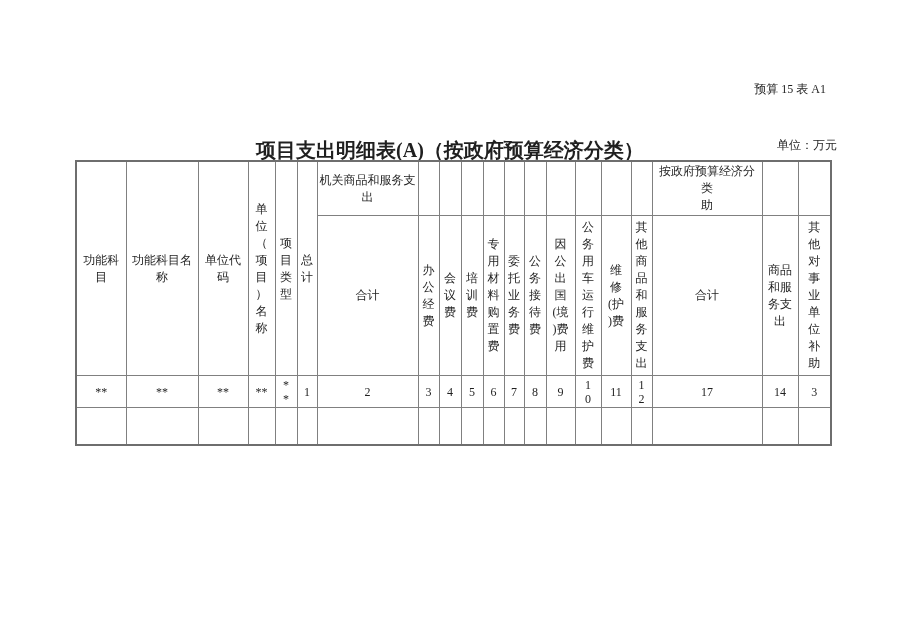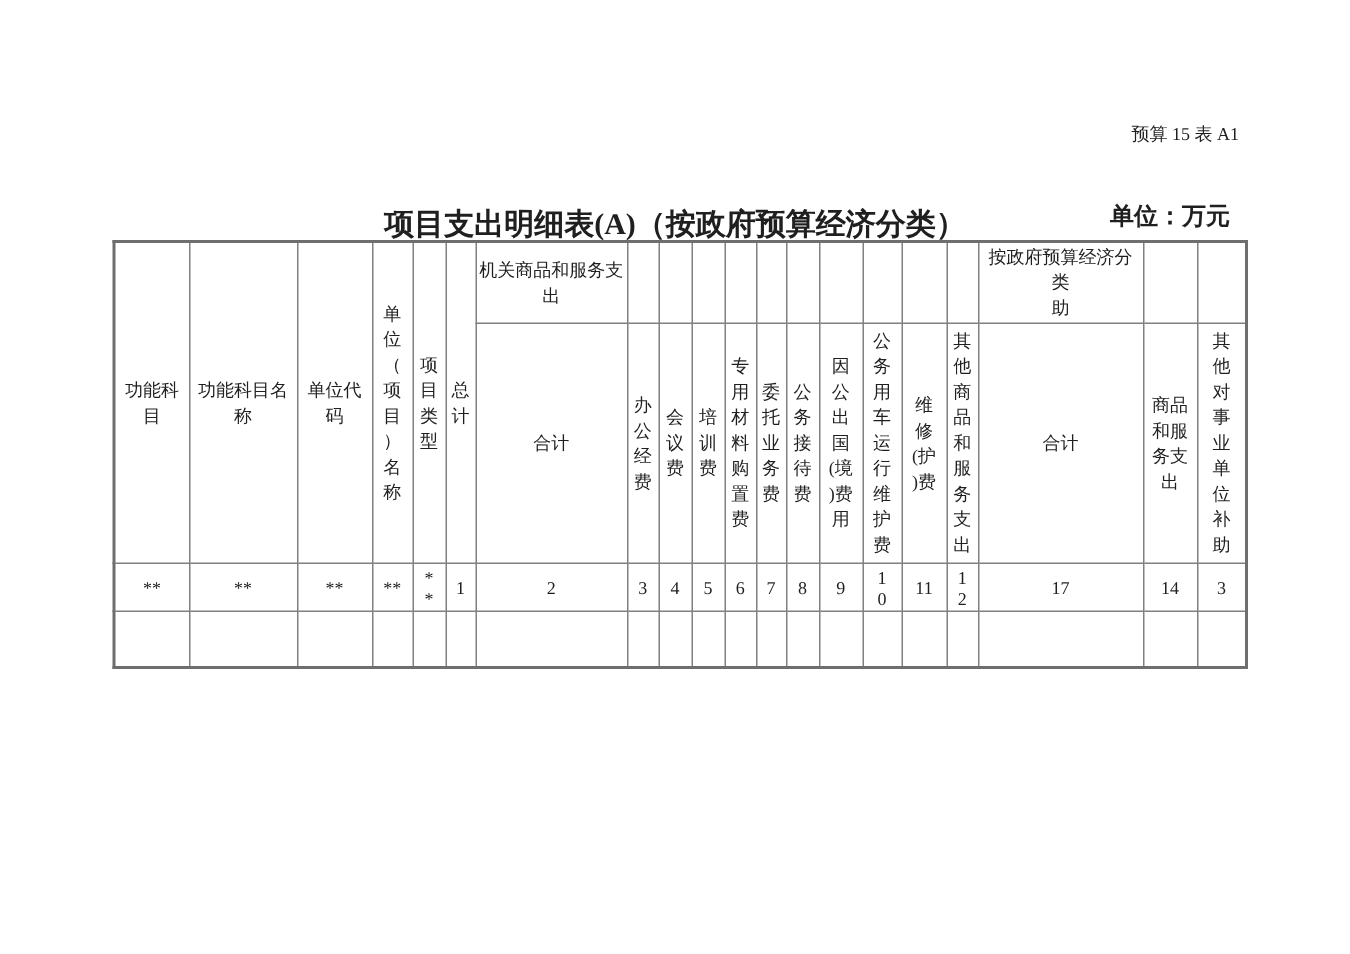--- a/index.html
+++ b/index.html
@@ -14,22 +14,22 @@
 
   .doc-label {
     position: absolute; top: 82px; right: 74px;
     font-size: 12px; line-height: 14px; white-space: pre-line;
   }
   .page-title {
     position: absolute; top: 98px; left: 0; width: 100%;
     text-align: center; font-size: 20px; font-weight: 700; line-height: 25px; margin-top: 40px;
   }
   .unit-label {
-    position: absolute; top: 138px; right: 80px;
-    font-size: 16px; line-height: 14px; font-weight: bold;
+    position: absolute; top: 138px; right: 63px;
+    font-size: 12px; line-height: 14px;
   }
 
   table.budget {
     position: absolute; left: 75px; top: 160px;
     width: 755px;
     border-collapse: collapse; table-layout: fixed;
     border: 2px solid #6e6e6e;
   }
   table.budget td {
     border: 1px solid #808080;

